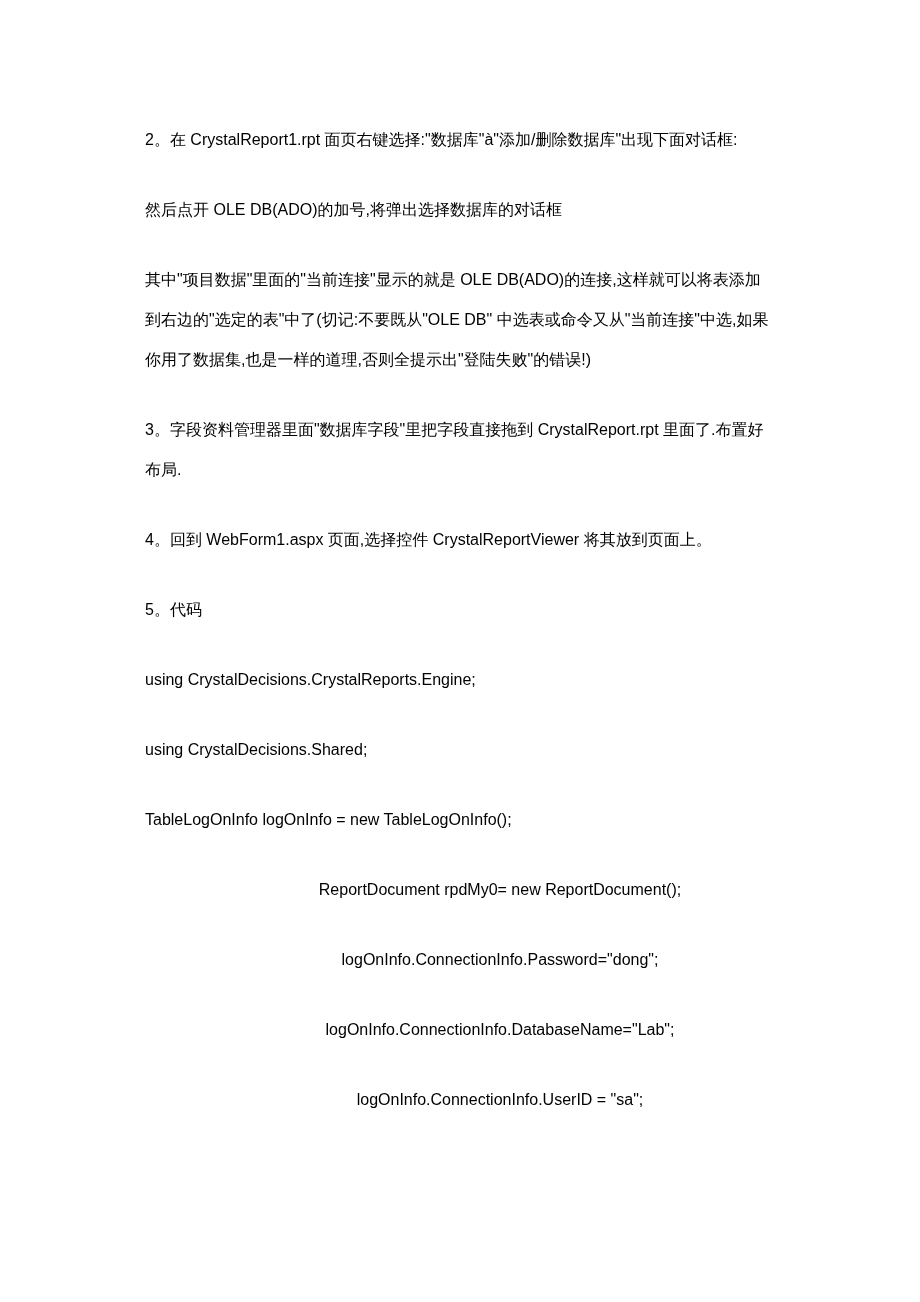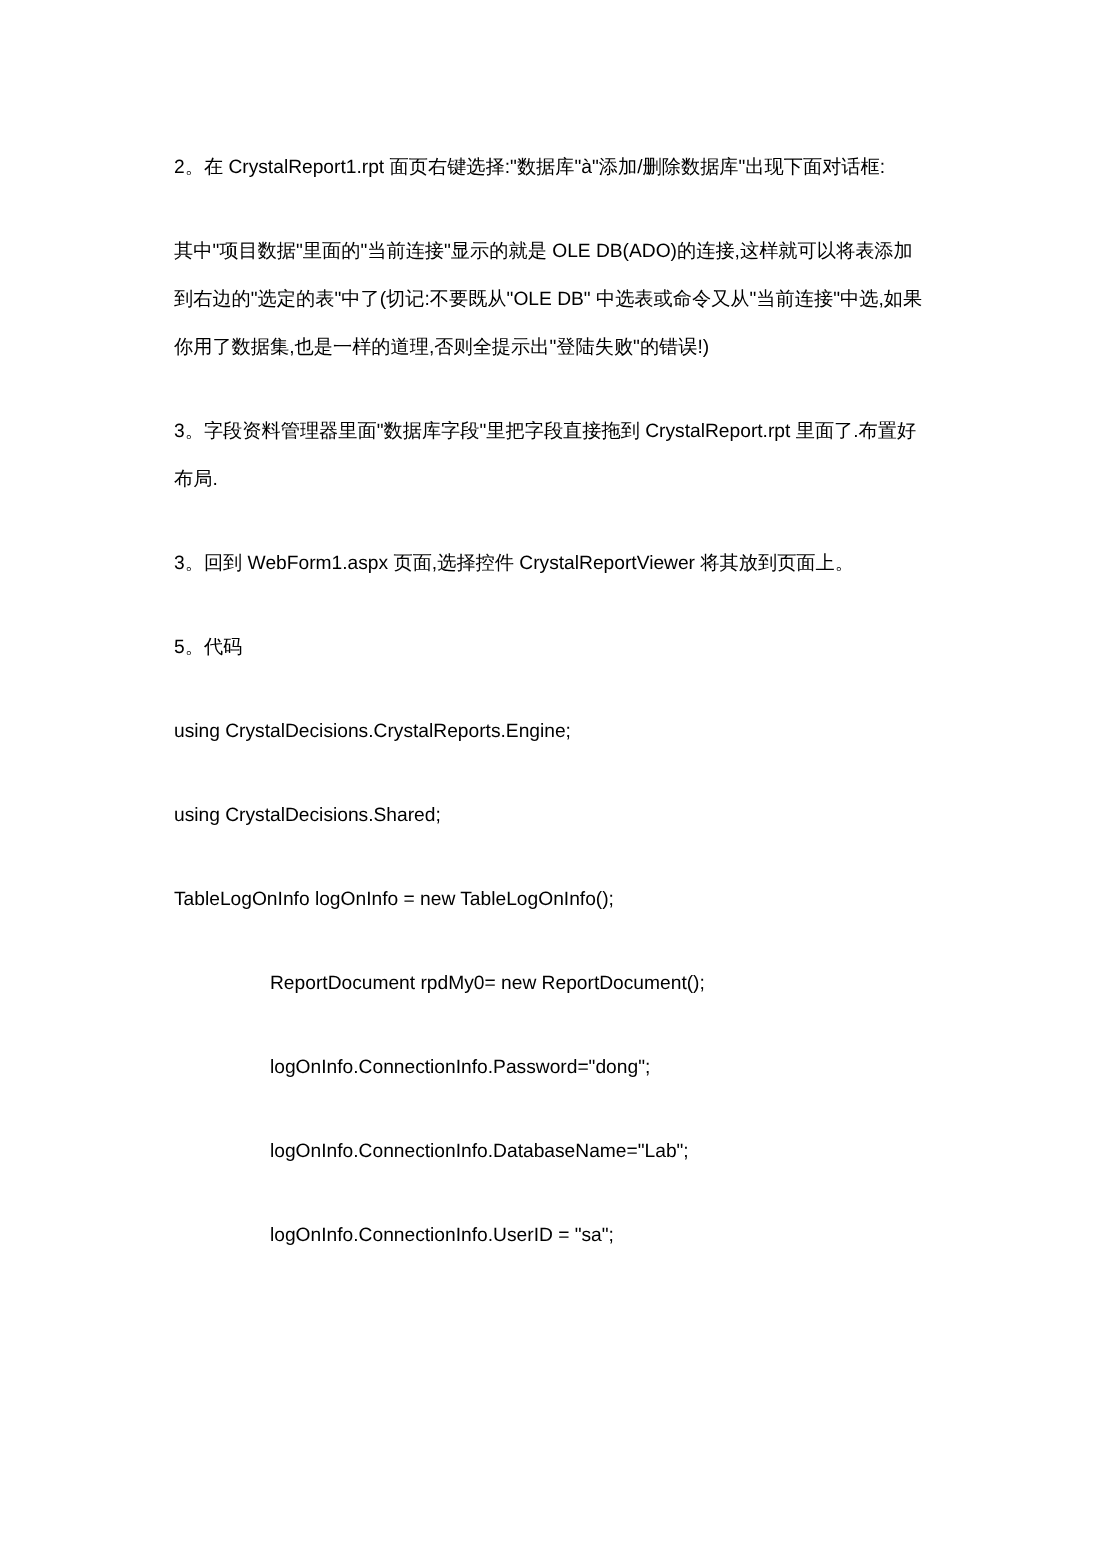--- a/index.html
+++ b/index.html
@@ -15,30 +15,32 @@
       background: #fff;
       width: 920px;
       padding: 120px 145px 80px 145px;
     }
     .paragraph {
       margin-bottom: 30px;
       line-height: 2.5;
     }
     .indented {
       padding-left: 80px;
+      text-align: center;
     }
   </style>
 </head>
 <body>
 
 <div id="content">
     <div class="paragraph">2。在 CrystalReport1.rpt 面页右键选择:"数据库"à"添加/删除数据库"出现下面对话框:</div>
+    <div class="paragraph">然后点开 OLE DB(ADO)的加号,将弹出选择数据库的对话框</div>
     <div class="paragraph">其中"项目数据"里面的"当前连接"显示的就是 OLE DB(ADO)的连接,这样就可以将表添加到右边的"选定的表"中了(切记:不要既从"OLE DB"  中选表或命令又从"当前连接"中选,如果你用了数据集,也是一样的道理,否则全提示出"登陆失败"的错误!)</div>
     <div class="paragraph">3。字段资料管理器里面"数据库字段"里把字段直接拖到 CrystalReport.rpt 里面了.布置好布局.</div>
-    <div class="paragraph">3。回到 WebForm1.aspx 页面,选择控件 CrystalReportViewer 将其放到页面上。</div>
+    <div class="paragraph">4。回到 WebForm1.aspx 页面,选择控件 CrystalReportViewer 将其放到页面上。</div>
     <div class="paragraph">5。代码</div>
     <div class="paragraph">using CrystalDecisions.CrystalReports.Engine;</div>
     <div class="paragraph">using CrystalDecisions.Shared;</div>
     <div class="paragraph">TableLogOnInfo logOnInfo = new TableLogOnInfo();</div>
     <div class="paragraph indented">ReportDocument rpdMy0= new ReportDocument();</div>
     <div class="paragraph indented">logOnInfo.ConnectionInfo.Password="dong";</div>
     <div class="paragraph indented">logOnInfo.ConnectionInfo.DatabaseName="Lab";</div>
     <div class="paragraph indented">logOnInfo.ConnectionInfo.UserID = "sa";</div>
   </div>
 

